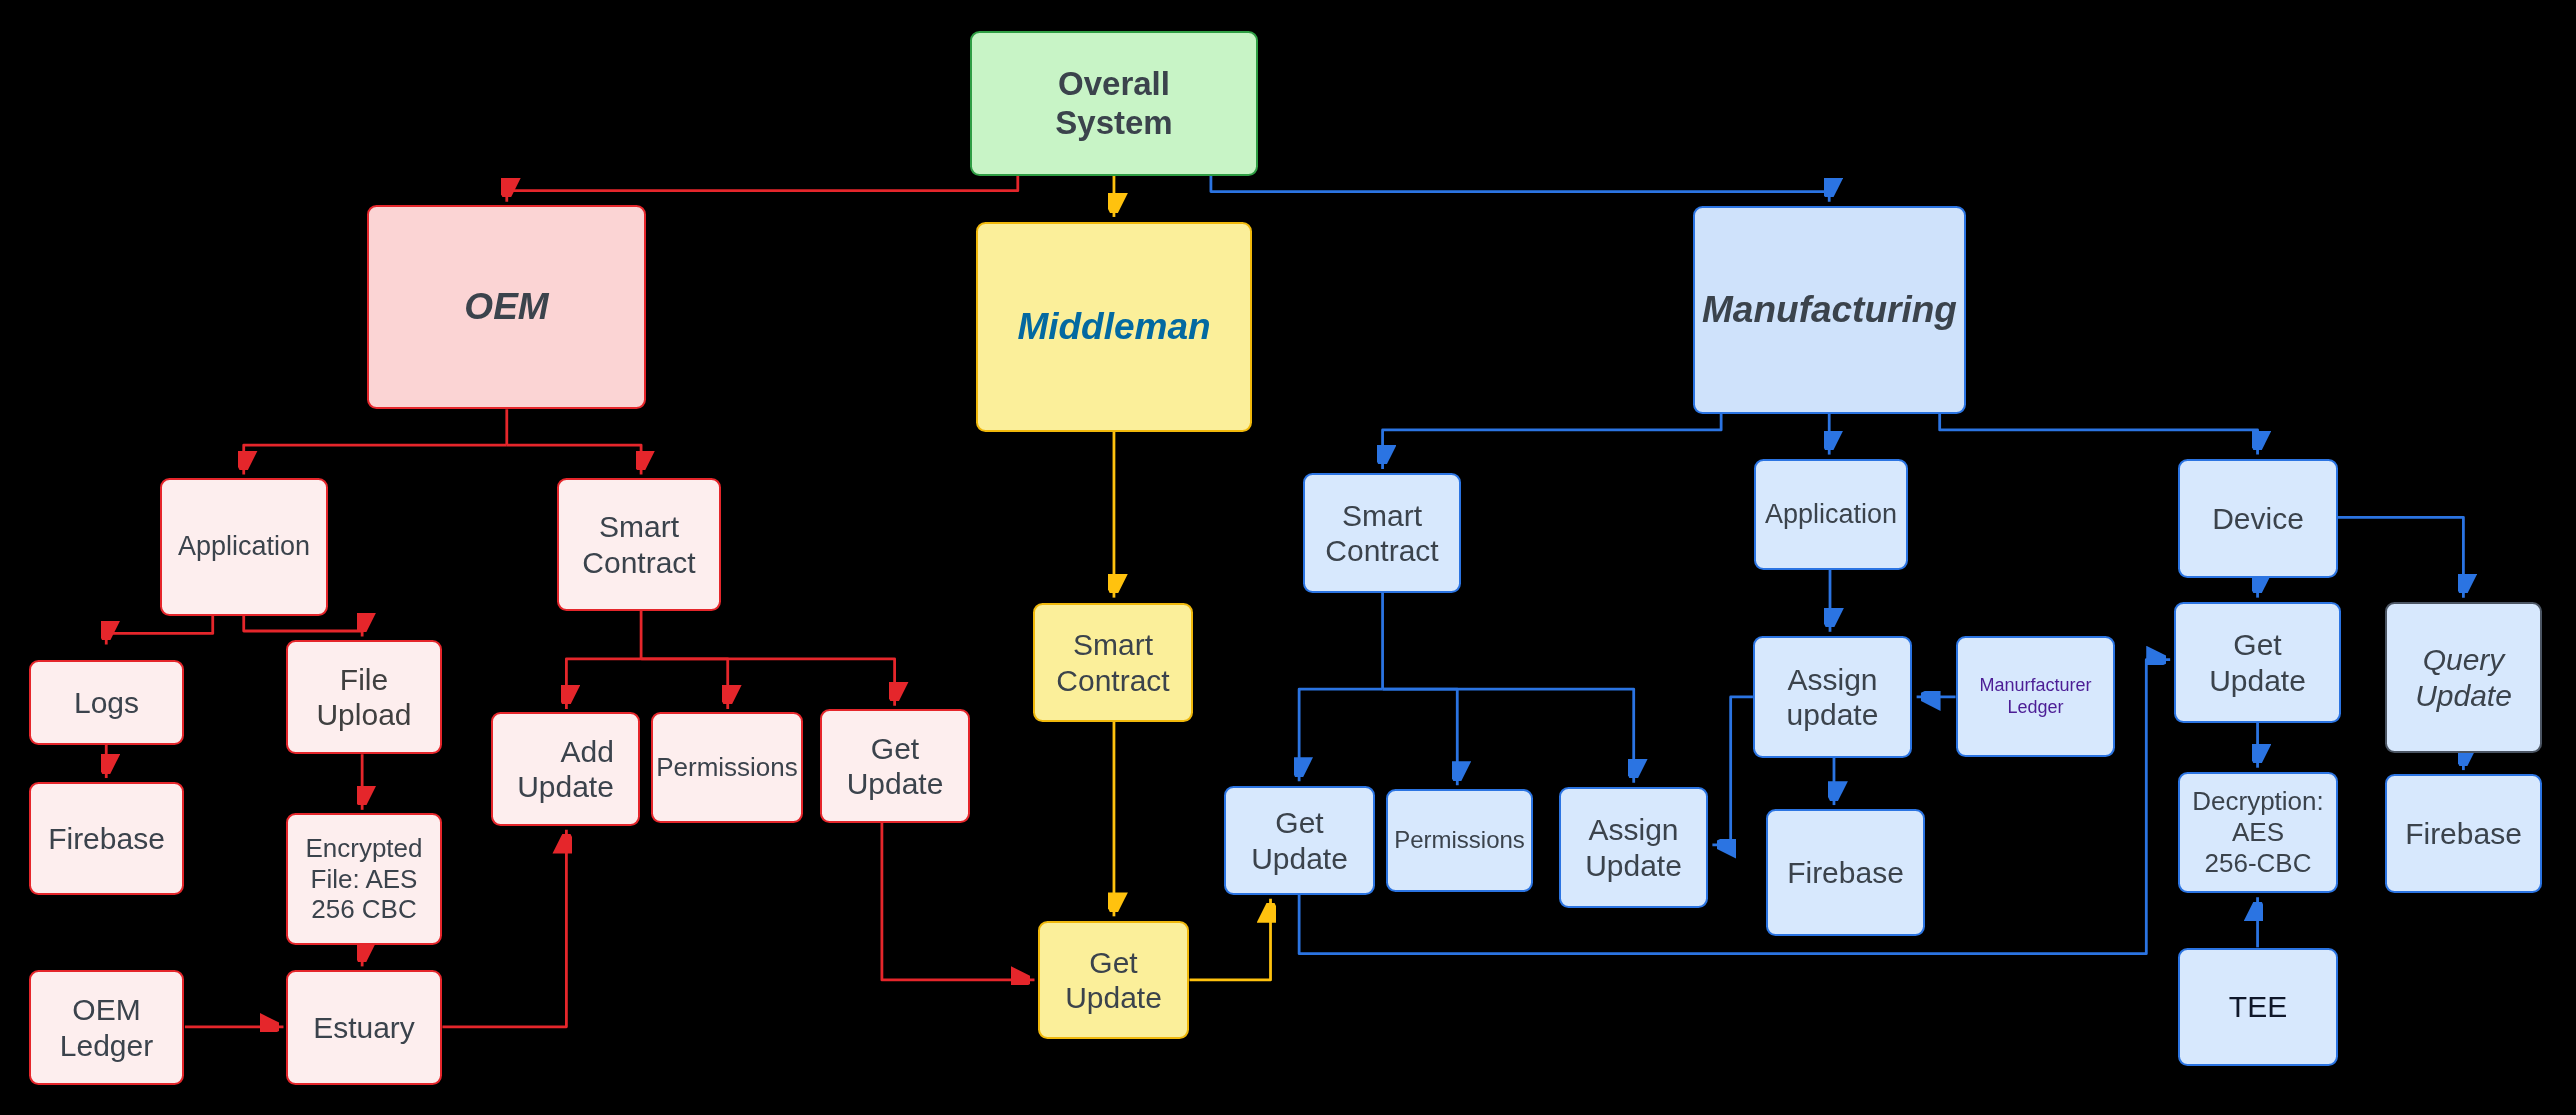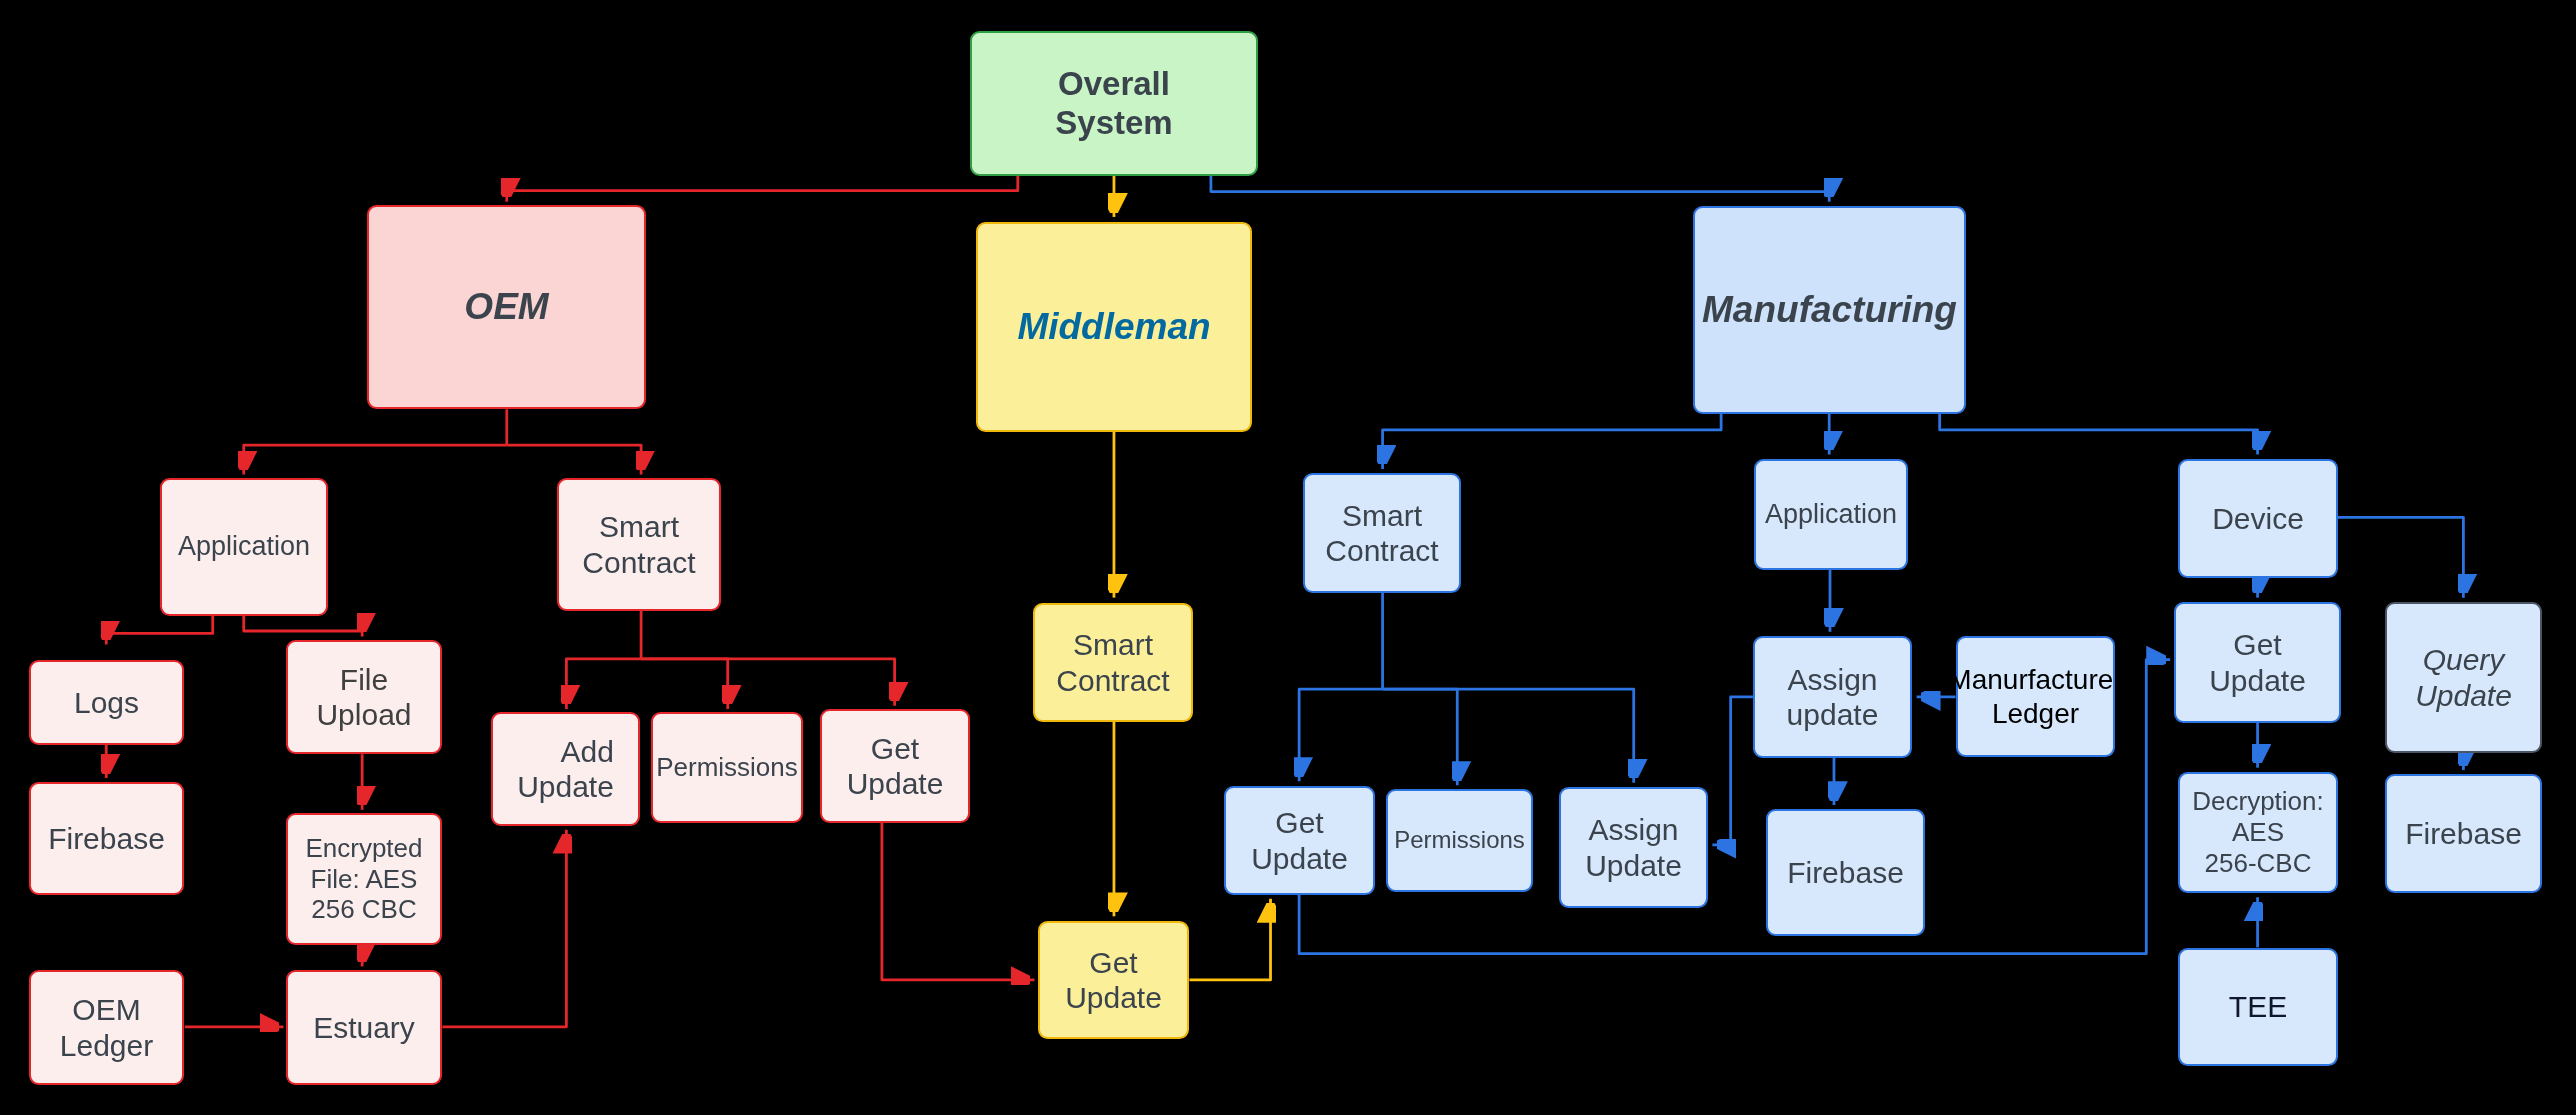--- a/index.html
+++ b/index.html
@@ -146,21 +146,21 @@
 Contract</div>
     <div class="node g-blue" style="left: 1754px; top: 459px; width: 154px; height: 111px; font-size: 27px; color: rgb(59, 67, 76);">Application</div>
     <div class="node g-blue" style="left: 2178px; top: 459px; width: 160px; height: 119px; font-size: 30px; color: rgb(59, 67, 76);">Device</div>
     <div class="node g-blue" style="left: 1224px; top: 786px; width: 151px; height: 109px; font-size: 30px; color: rgb(59, 67, 76);">Get
 Update</div>
     <div class="node g-blue" style="left: 1386px; top: 789px; width: 147px; height: 103px; font-size: 24px; color: rgb(59, 67, 76);">Permissions</div>
     <div class="node g-blue" style="left: 1559px; top: 787px; width: 149px; height: 121px; font-size: 30px; color: rgb(59, 67, 76);">Assign
 Update</div>
     <div class="node g-blue" style="left: 1753px; top: 636px; width: 159px; height: 122px; font-size: 30px; color: rgb(59, 67, 76);">Assign
 update</div>
-    <div class="node g-blue" style="left: 1956px; top: 636px; width: 159px; height: 121px; font-size: 28px; color: #000000;">Manurfacturer
+    <div class="node g-blue" style="left: 1956px; top: 636px; width: 159px; height: 121px; font-size: 18px; color: #4c1d95;">Manurfacturer
 Ledger</div>
     <div class="node g-blue" style="left: 1766px; top: 809px; width: 159px; height: 127px; font-size: 30px; color: rgb(59, 67, 76);">Firebase</div>
     <div class="node g-blue" style="left: 2174px; top: 602px; width: 167px; height: 121px; font-size: 30px; color: rgb(59, 67, 76);">Get
 Update</div>
     <div class="node g-blue-gray" style="left: 2385px; top: 602px; width: 157px; height: 151px; font-size: 30px; color: rgb(59, 67, 76); font-style: italic;">Query
 Update</div>
     <div class="node g-blue" style="left: 2178px; top: 772px; width: 160px; height: 121px; font-size: 26px; color: rgb(59, 67, 76);">Decryption:
 AES
 256-CBC</div>
     <div class="node g-blue" style="left: 2385px; top: 774px; width: 157px; height: 119px; font-size: 30px; color: rgb(59, 67, 76);">Firebase</div>

